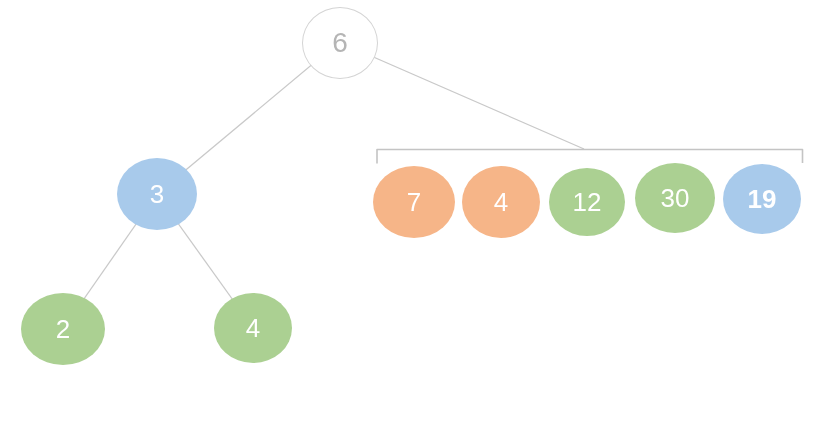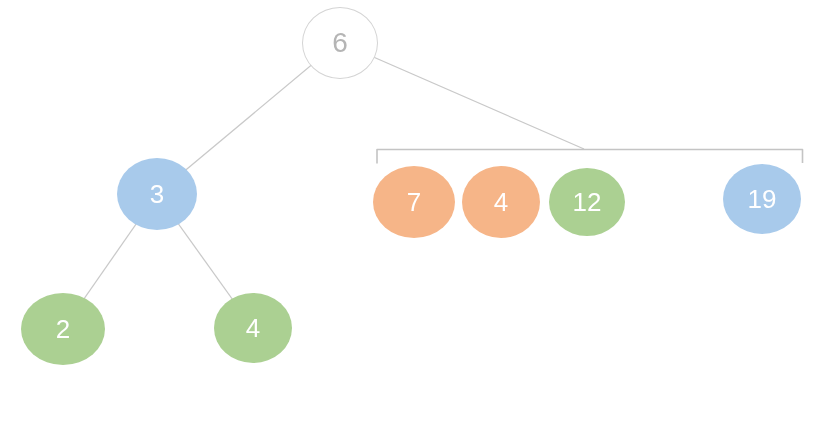--- a/index.html
+++ b/index.html
@@ -47,21 +47,21 @@
 
   
   .pos-root  { left: 302px; top:   7px; width: 74px; height: 70px; }
   .pos-n3    { left: 117px; top: 158px; width: 80px; height: 72px; }
   .pos-n2    { left:  21px; top: 293px; width: 84px; height: 72px; }
   .pos-n4    { left: 214px; top: 293px; width: 78px; height: 70px; }
   .pos-n7    { left: 373px; top: 166px; width: 82px; height: 72px; }
   .pos-n15   { left: 462px; top: 166px; width: 78px; height: 72px; }
   .pos-n12   { left: 549px; top: 168px; width: 76px; height: 68px; }
   .pos-n30   { left: 635px; top: 163px; width: 80px; height: 70px; }
-  .pos-n19   { left: 723px; top: 164px; width: 78px; height: 70px; }
+  .pos-n19   { left: 723px; top: 164px; width: 78px; height: 70px; font-weight: bold; }
 </style>
 </head>
 <body>
 
 <div class="canvas">
 
   <svg class="edges" width="836" height="425" viewBox="0 0 836 425" xmlns="http://www.w3.org/2000/svg">
     <line x1="339" y1="42" x2="157" y2="194" stroke="#c9c9c9" stroke-width="1.25"></line>
     <line x1="339" y1="42" x2="584" y2="149" stroke="#c9c9c9" stroke-width="1.25"></line>
     <line x1="157" y1="194" x2="63" y2="329" stroke="#c9c9c9" stroke-width="1.25"></line>
@@ -90,18 +90,21 @@
   </div>
 
   <div class="node node--orange pos-n15">
     <span>4</span>
   </div>
 
   <div class="node node--green pos-n12">
     <span>12</span>
   </div>
 
+  <div class="node node--green pos-n30">
+    <span>30</span>
+  </div>
 
   <div class="node node--blue pos-n19">
     <span>19</span>
   </div>
 
 </div>
 
 </body></html>

